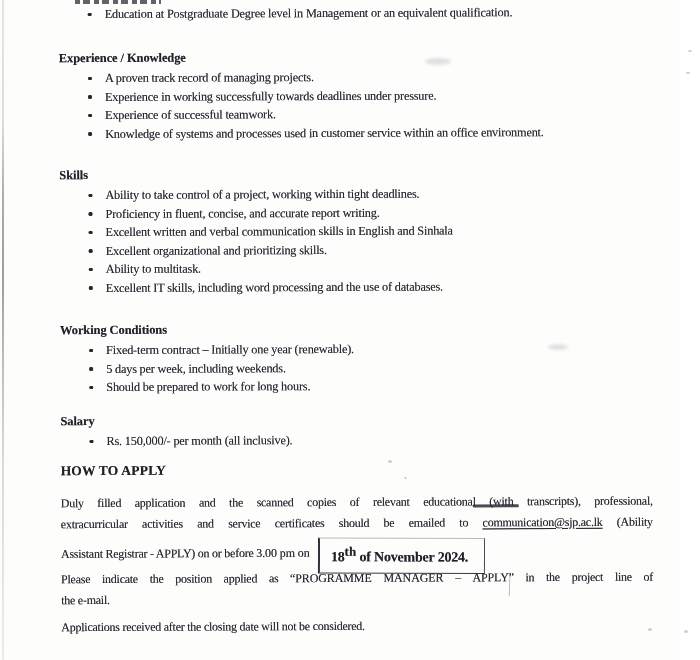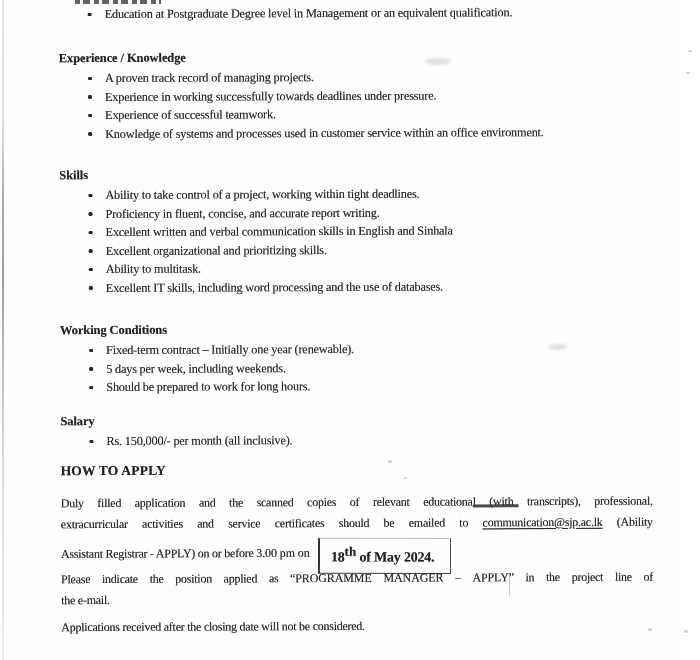--- a/index.html
+++ b/index.html
@@ -148,21 +148,21 @@
     </div>
 
     <div class="blk" style="top:461px;">
       <h2 class="apply-head">HOW TO APPLY</h2>
     </div>
 
     <div class="blk para" style="top:492px;">
       <div class="jline">Duly filled application and the scanned copies of relevant educational (with transcripts), professional,</div>
       <div class="jline"><span>extracurricular activities and service certificates should be emailed to </span><span class="email">communication@sjp.ac.lk</span><span> (Ability</span></div>
       <div class="lline" style="position:relative;">
-        <span>Assistant Registrar - APPLY) on or before </span><span class="bold">3.00 pm on</span><span class="date-box"><span>18</span><span class="sup">th</span><span> of May 2024.</span></span>
+        <span>Assistant Registrar - APPLY) on or before </span><span class="bold">3.00 pm on</span><span class="date-box"><span>18</span><span class="sup">th</span><span> of November 2024.</span></span>
         <span class="box-top-mark"></span>
         <span class="stray-line" style="left:448px;top:40px;"></span>
       </div>
     </div>
 
     <div class="blk para" style="top:568px;">
       <div class="jline"><span>Please indicate the position applied as “</span><span class="bold">PROGRAMME MANAGER – APPLY</span><span>” in the project line of</span></div>
       <div class="lline">the e-mail.</div>
     </div>
 

